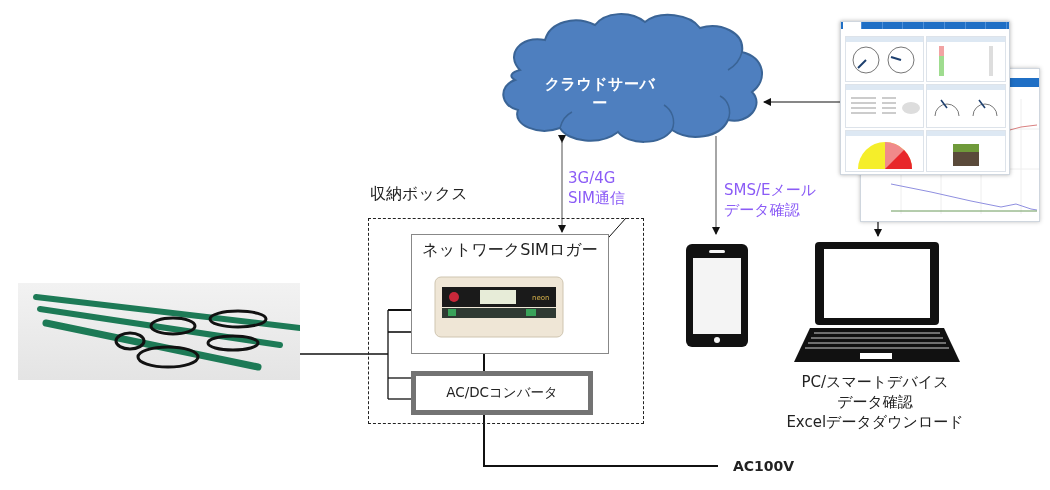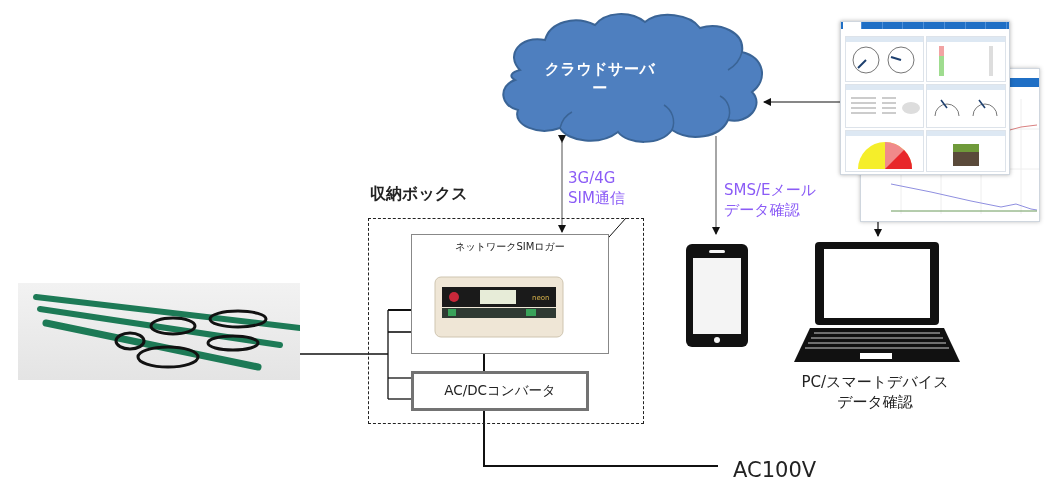--- a/index.html
+++ b/index.html
@@ -1,27 +1,27 @@
 <!DOCTYPE html>
 <html><head>
 <meta charset="utf-8">
 <style>
   html,body{margin:0;padding:0;background:#fff;}
   body{width:1050px;height:490px;position:relative;overflow:hidden;font-family:"DejaVu Sans","Liberation Sans",sans-serif;color:#222;}
   svg.canvas{position:absolute;left:0;top:0;}
-  .cloud-label{position:absolute;left:540px;top:60px;width:120px;text-align:center;color:#fff;font-weight:bold;font-size:15px;letter-spacing:0.5px;}
+  .cloud-label{position:absolute;left:540px;top:75px;width:120px;text-align:center;color:#fff;font-weight:bold;font-size:15px;letter-spacing:0.5px;}
   .label{position:absolute;font-size:15px;line-height:20px;color:#8b5cf6;white-space:nowrap;}
-  .box-title{position:absolute;left:370px;top:184px;font-size:16px;font-weight:bold;color:#222;}
+  .box-title{position:absolute;left:370px;top:184px;font-size:16px;font-weight:normal;color:#222;}
   .logger-box{position:absolute;left:411px;top:234px;width:196px;height:118px;border:1px solid #888;background:#fff;}
-  .logger-title{position:absolute;left:0;top:5px;width:100%;text-align:center;font-size:10px;color:#222;}
-  .conv-box{position:absolute;left:411px;top:371px;width:172px;height:34px;border:3px solid #737373;background:#fff;}
+  .logger-title{position:absolute;left:0;top:5px;width:100%;text-align:center;font-size:16px;color:#222;}
+  .conv-box{position:absolute;left:411px;top:371px;width:172px;height:34px;border:5px solid #737373;background:#fff;}
   .conv-title{position:absolute;left:0;top:8px;width:100%;text-align:center;font-size:13.5px;color:#222;}
   .dashed-box{position:absolute;left:368px;top:218px;width:274px;height:204px;border:1.3px dashed #222;}
   .pc-label{position:absolute;left:760px;top:372px;width:230px;text-align:center;font-size:15px;line-height:20px;color:#222;}
-  .ac-label{position:absolute;left:733px;top:458px;font-size:21px;color:#222;}
+  .ac-label{position:absolute;left:733px;top:458px;font-size:14px;color:#222;font-weight:bold;}
   
   .dash-back{position:absolute;left:860px;top:68px;width:178px;height:152px;background:#fff;border:1px solid #cfd6de;box-shadow:0 0 4px rgba(0,0,0,0.25);}
   .dash-back .tabbar{height:9px;background:#1f6fc5;margin-top:9px;}
   .dash-front{position:absolute;left:840px;top:21px;width:168px;height:152px;background:#fff;border:1px solid #cfd6de;box-shadow:0 0 4px rgba(0,0,0,0.3);}
   .dash-front .tabbar{height:7px;background:#1f6fc5;display:flex;gap:2px;padding:0 2px;}
   .dash-front .tab{flex:1;background:#1f6fc5;border-right:1px solid #4d8fd8;}
   .dash-front .tab.active{background:#fff;}
   .panel{position:absolute;border:1px solid #dde3ea;background:#fff;}
   .panel .ph{height:5px;background:#dde8f3;}
   .sensor-photo{position:absolute;left:18px;top:283px;width:282px;height:97px;background:linear-gradient(180deg,#f2f2f2,#e4e4e4);}
@@ -212,15 +212,16 @@
   </svg>
 </div>
 
 <div class="conv-box">
   <div class="conv-title">AC/DCコンバータ</div>
 </div>
 
 <div class="pc-label">
   <div>PC/スマートデバイス</div>
   <div>データ確認</div>
+  <div>Excelデータダウンロード</div>
 </div>
 
 <div class="ac-label">AC100V</div>
 
 </body></html>

